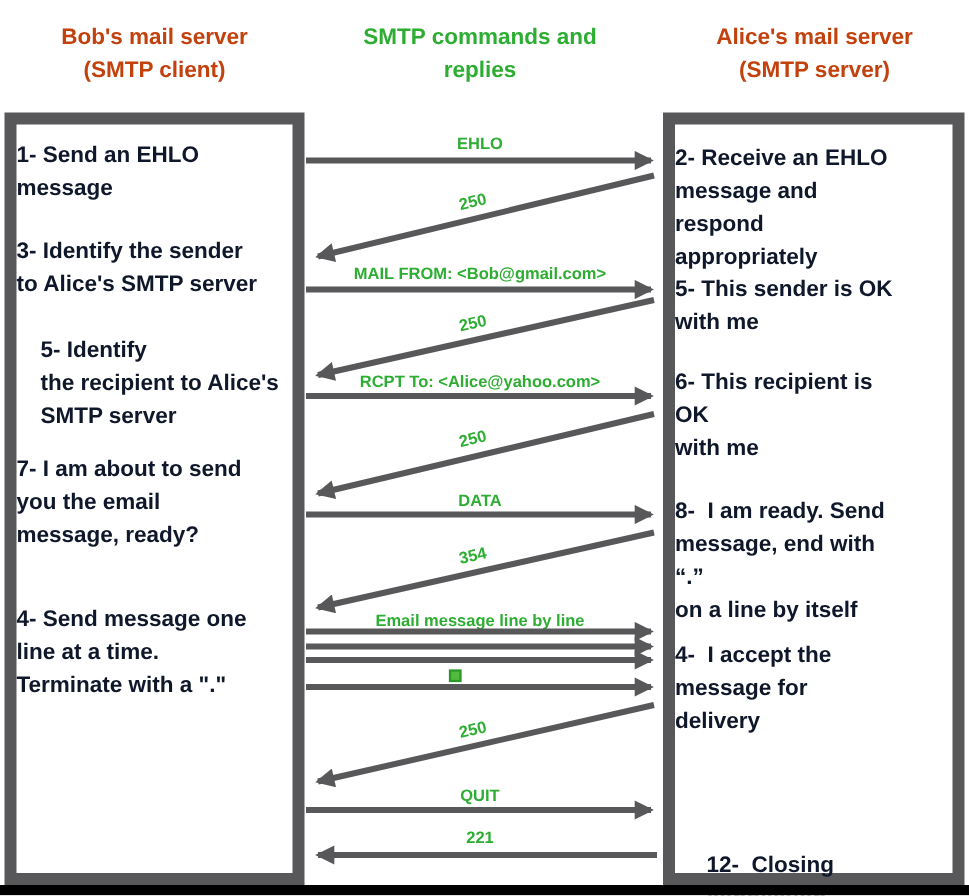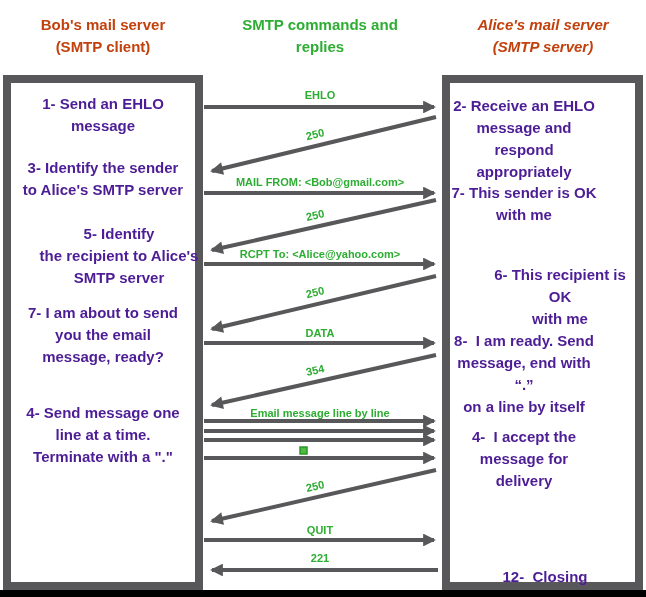--- a/index.html
+++ b/index.html
@@ -12,40 +12,40 @@
   }
   .col-header{
     position:absolute;top:14px;
     font-size:15px;font-weight:bold;line-height:22px;
     text-align:center;white-space:pre-wrap;
   }
   .col-header.gray{color:#c2410c;}
   .col-header.green{color:#2ead33;}
   .hdr-left{left:8px;width:190px;}
   .hdr-mid{left:228px;width:184px;}
-  .hdr-right{left:448px;width:190px;font-style:italic;}
+  .hdr-right{left:448px;width:190px;}
 
   .server-box{
     position:absolute;top:75px;height:515px;
     border:8px solid #58585a;background:#ffffff;
     box-sizing:border-box;
   }
   .box-left{left:3px;width:200px;}
   .box-right{left:442px;width:201px;}
 
   .step{
     position:absolute;
-    color:#4c1d95;font-size:15px;font-weight:bold;line-height:22px;
-    text-align:center;white-space:pre-wrap;
+    color:#0f172a;font-size:15px;font-weight:bold;line-height:22px;
+    white-space:pre-wrap;
   }
   .step.l{left:11px;width:184px;}
   .step.r{left:450px;width:148px;}
   .ls1{top:93px;}  .ls3{top:157px;} .ls5{top:223px;padding-left:16px;}
   .ls7{top:302px;} .ls9{top:402px;} .ls11{top:528px;}
-  .rs2{top:95px;}  .rs4{top:182px;} .rs6{top:264px;margin-left:36px;}
+  .rs2{top:95px;}  .rs4{top:182px;} .rs6{top:244px;}
   .rs8{top:330px;} .rs10{top:426px;} .rs12{top:566px;padding-left:21px;}
 
   svg.arrows{position:absolute;left:0;top:0;}
   svg.arrows line{stroke:#58585a;stroke-width:4;}
   svg.arrows text{
     fill:#2ead33;font-size:11px;font-weight:bold;
     font-family:"Liberation Sans",sans-serif;text-anchor:middle;
   }
   .bottom-bar{
     position:absolute;left:0;top:590px;width:646px;height:7px;
@@ -76,21 +76,21 @@
 you the email
 message, ready?</div>
   <div class="step l ls9">4- Send message one
 line at a time.
 Terminate with a "."</div>
 
   <div class="server-box box-right"></div>
   <div class="step r rs2">2- Receive an EHLO
 message and respond
 appropriately</div>
-  <div class="step r rs4">7- This sender is OK
+  <div class="step r rs4">5- This sender is OK
 with me</div>
   <div class="step r rs6">6- This recipient is OK
 with me</div>
   <div class="step r rs8">8-  I am ready. Send
 message, end with “.”
 on a line by itself</div>
   <div class="step r rs10">4-  I accept the
 message for delivery</div>
   <div class="step r rs12">12-  Closing
 connection</div>

